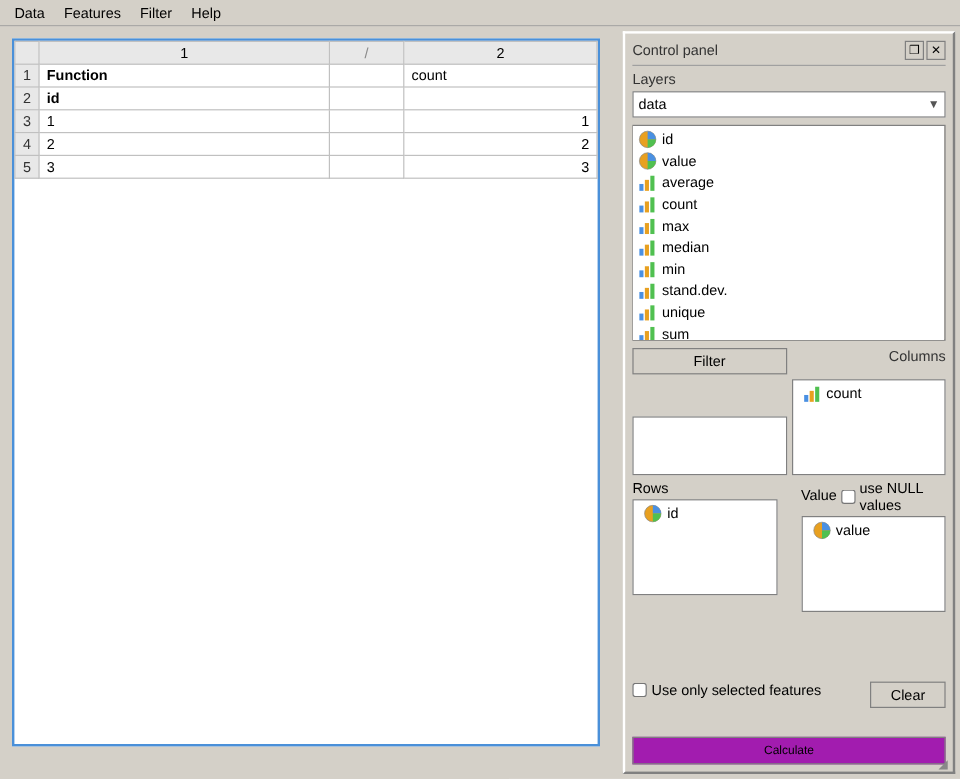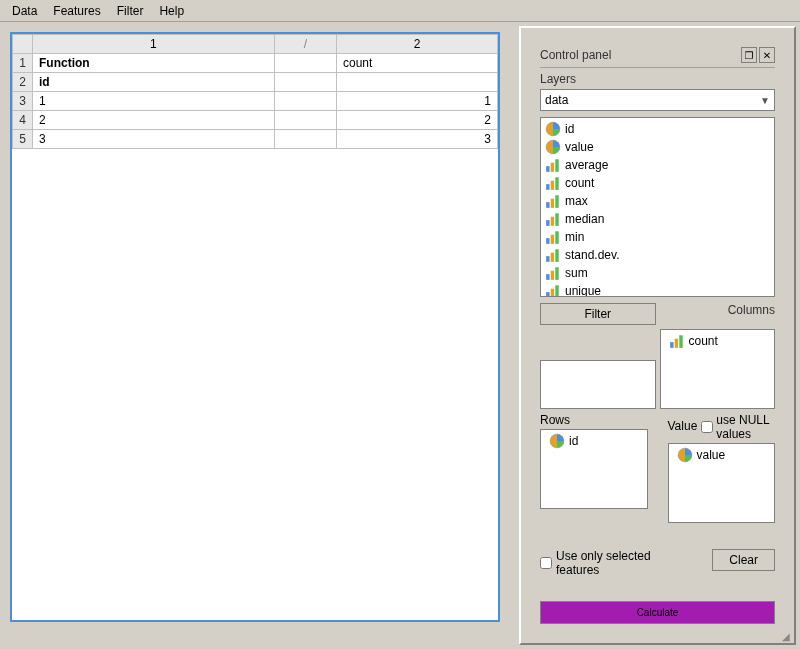--- a/index.html
+++ b/index.html
@@ -285,21 +285,21 @@
       cursor: se-resize;
       color: #888;
       font-size: 10px;
     }
 
     .panel-inner {
       background: #d4d0c8;
       border: 2px solid #fff;
       border-right: 2px solid #808080;
       border-bottom: 2px solid #808080;
-      padding: 19px;
+      padding: 6px;
       flex: 1;
       display: flex;
       flex-direction: column;
       position: relative;
     }
 
     .panel-title-bar {
       background: #d4d0c8;
       display: flex;
       justify-content: space-between;
@@ -458,29 +458,29 @@
         <rect x="9" y="2" width="3" height="11" fill="#50c050"></rect>
       </svg>
               <span class="field-name">stand.dev.</span>
             </div>
             <div class="field-item">
               <svg class="field-icon" viewBox="0 0 14 14">
         <rect x="1" y="8" width="3" height="5" fill="#4a90e2"></rect>
         <rect x="5" y="5" width="3" height="8" fill="#e8a020"></rect>
         <rect x="9" y="2" width="3" height="11" fill="#50c050"></rect>
       </svg>
+              <span class="field-name">unique</span>
+            </div>
+            <div class="field-item">
+              <svg class="field-icon" viewBox="0 0 14 14">
+        <rect x="1" y="8" width="3" height="5" fill="#4a90e2"></rect>
+        <rect x="5" y="5" width="3" height="8" fill="#e8a020"></rect>
+        <rect x="9" y="2" width="3" height="11" fill="#50c050"></rect>
+      </svg>
               <span class="field-name">sum</span>
-            </div>
-            <div class="field-item">
-              <svg class="field-icon" viewBox="0 0 14 14">
-        <rect x="1" y="8" width="3" height="5" fill="#4a90e2"></rect>
-        <rect x="5" y="5" width="3" height="8" fill="#e8a020"></rect>
-        <rect x="9" y="2" width="3" height="11" fill="#50c050"></rect>
-      </svg>
-              <span class="field-name">unique</span>
             </div>
           </div>
       </div>
 
       <div style="display: flex; gap: 4px; margin-bottom: 4px;">
           <div style="flex: 1 1 0%; display: flex; flex-direction: column; gap: 33px;">
             <button class="filter-btn">Filter</button>
             <div style="background: white; border: 1px solid rgb(128, 128, 128); flex: 1 1 0%; margin-top: 2px; height: 70px;"></div>
           </div>
           <div style="flex: 1 1 0%; display: flex; flex-direction: column;">

